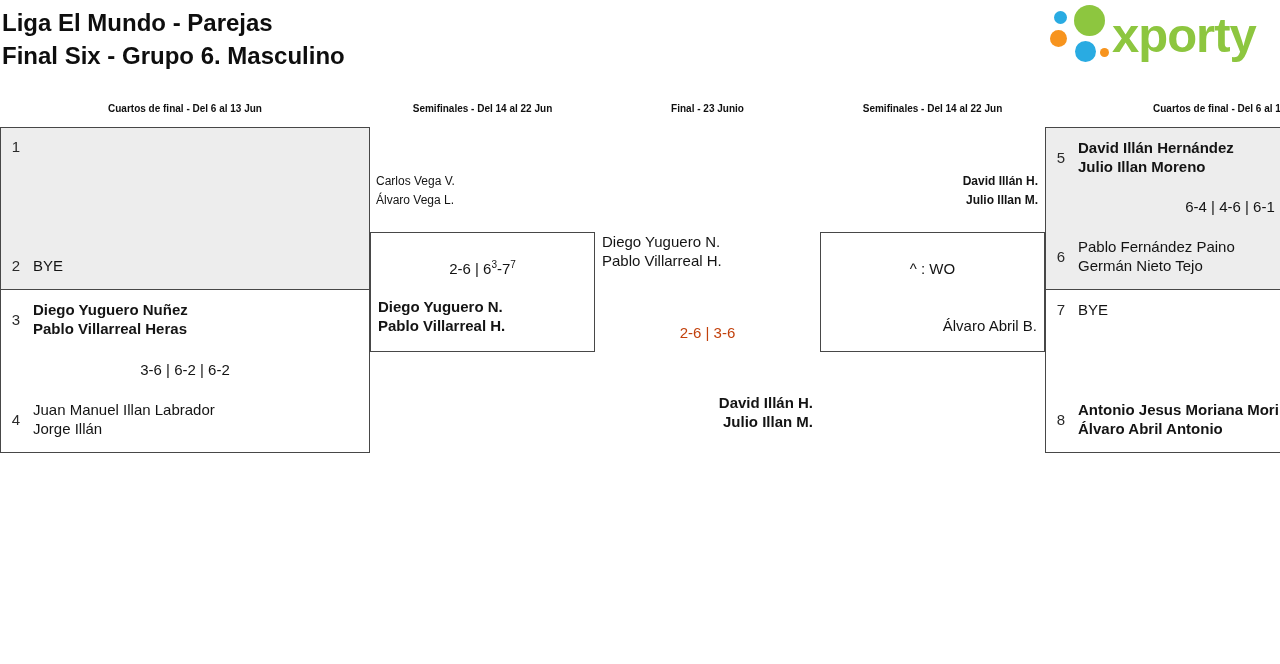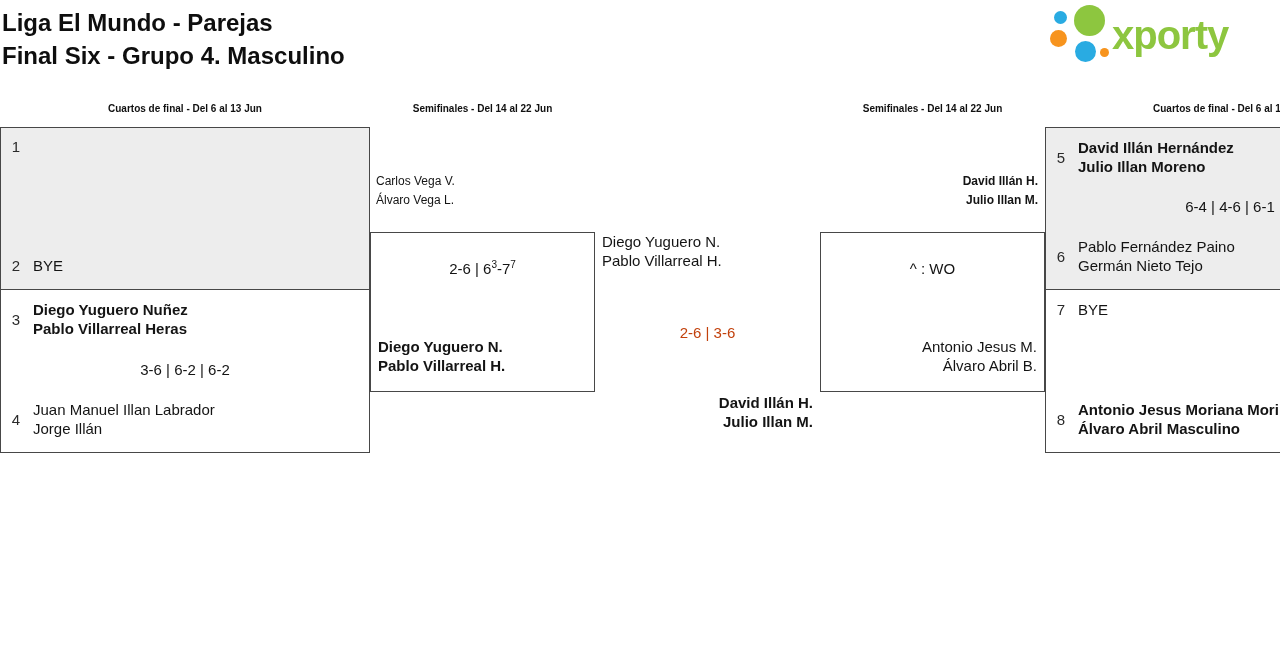--- a/index.html
+++ b/index.html
@@ -9,21 +9,21 @@
   .page-title { position:absolute; left:2px; top:6px; font-size:24px; font-weight:700; color:#0e0e0e; line-height:33px; }
 
   
   .logo { position:absolute; left:1048px; top:4px; width:232px; height:62px; cursor:pointer; }
   .logo .dot { position:absolute; border-radius:50%; }
   .dot-blue-sm   { left:6px;  top:7px;  width:13px; height:13px; background:#29abe2; }
   .dot-green-lg  { left:26px; top:1px;  width:31px; height:31px; background:#8dc63f; }
   .dot-orange    { left:2px;  top:26px; width:17px; height:17px; background:#f7941e; }
   .dot-blue-lg   { left:27px; top:37px; width:21px; height:21px; background:#29abe2; }
   .dot-orange-sm { left:52px; top:44px; width:9px;  height:9px;  background:#f7941e; }
-  .logo-text { position:absolute; left:64px; top:0px; font-size:40px; font-weight:700; color:#8dc63f; letter-spacing:-1px; line-height:62px; }
+  .logo-text { position:absolute; left:64px; top:0px; font-size:49px; font-weight:700; color:#8dc63f; letter-spacing:-1px; line-height:62px; }
 
   
   .round-header { position:absolute; top:98px; text-align:center; font-size:10px; font-weight:700; color:#101010; line-height:22px; }
   .rh-qf-left  { left:0;      width:370px; }
   .rh-sf-left  { left:370px;  width:225px; }
   .rh-final    { left:595px;  width:225px; }
   .rh-sf-right { left:820px;  width:225px; }
   .rh-qf-right { left:1045px; width:370px; }
 
   
@@ -34,21 +34,21 @@
   .qf-r-1 { left:1045px; top:127px; height:163px; }
   .qf-r-2 { left:1045px; top:289px; height:164px; }
   .match-inner { display:flex; flex-direction:column; justify-content:space-between; height:100%; padding:10px 8px 14px 8px; }
   .team-row { display:flex; gap:10px; }
   .seed { flex:none; width:14px; text-align:center; align-self:center; font-size:15px; color:#2a2a2a; }
   .team-names { font-size:15px; line-height:19px; color:#141414; }
   .team-names.bold { font-weight:700; }
   .match-score { text-align:center; font-size:15px; color:#141414; line-height:19px; }
 
   
-  .sf-box { position:absolute; top:232px; width:225px; height:160px; border:1px solid #474747; background:#fff; }
+  .sf-box { position:absolute; top:232px; width:225px; height:120px; border:1px solid #474747; background:#fff; }
   .sf-box-left  { left:370px; }
   .sf-box-right { left:820px; }
   .sf-inner { display:flex; flex-direction:column; justify-content:space-between; height:100%; padding:26px 7px 16px 7px; }
   .sf-top-team { position:absolute; top:172px; font-size:12px; line-height:19px; color:#141414; }
   .sf-top-left  { left:376px; }
   .sf-top-right { left:820px; width:218px; text-align:right; font-weight:700; }
   .align-right { text-align:right; width:100%; }
   sup { font-size:10px; line-height:0; }
 
   
@@ -56,34 +56,35 @@
   .final-score { position:absolute; left:595px; top:324px; width:225px; text-align:center; font-size:15px; color:#c2410c; }
   .final-bottom-team { position:absolute; left:595px; top:393px; width:218px; text-align:right; font-size:15px; line-height:19px; font-weight:700; color:#141414; }
 </style>
 </head>
 <body>
 
 <div class="stage">
 
   <div class="page-title">
     <div>Liga El Mundo - Parejas</div>
-    <div>Final Six - Grupo 4. Masculino</div>
+    <div>Final Six - Grupo 6. Masculino</div>
   </div>
 
   <div class="logo">
     <span class="dot dot-blue-sm"></span>
     <span class="dot dot-green-lg"></span>
     <span class="dot dot-orange"></span>
     <span class="dot dot-blue-lg"></span>
     <span class="dot dot-orange-sm"></span>
     <span class="logo-text">xporty</span>
   </div>
 
   <div class="round-header rh-qf-left">Cuartos de final - Del 6 al 13 Jun</div>
   <div class="round-header rh-sf-left">Semifinales - Del 14 al 22 Jun</div>
+  <div class="round-header rh-final">Final - 23 Junio</div>
   <div class="round-header rh-sf-right">Semifinales - Del 14 al 22 Jun</div>
   <div class="round-header rh-qf-right">Cuartos de final - Del 6 al 13 Jun</div>
 
   <div class="match-box shaded qf-l-1">
     <div class="match-inner">
       <div class="team-row">
         <span class="seed">1</span>
       </div>
       <div class="match-score"></div>
       <div class="team-row">
@@ -142,21 +143,20 @@
 
   <div class="sf-top-team sf-top-right">
     <div>David Illán H.</div>
     <div>Julio Illan M.</div>
   </div>
 
   <div class="sf-box sf-box-right">
     <div class="sf-inner">
       <div class="match-score">^ : WO</div>
       <div class="team-names align-right">
-        <div>Antonio Jesus M.</div>
         <div>Álvaro Abril B.</div>
       </div>
     </div>
   </div>
 
   <div class="match-box shaded qf-r-1">
     <div class="match-inner">
       <div class="team-row">
         <span class="seed">5</span>
         <div class="team-names bold">
@@ -181,19 +181,19 @@
         <span class="seed">7</span>
         <div class="team-names">
           <div>BYE</div>
         </div>
       </div>
       <div class="match-score"></div>
       <div class="team-row">
         <span class="seed">8</span>
         <div class="team-names bold">
           <div>Antonio Jesus Moriana Mori</div>
-          <div>Álvaro Abril Masculino</div>
+          <div>Álvaro Abril Antonio</div>
         </div>
       </div>
     </div>
   </div>
 
 </div>
 
 </body></html>

